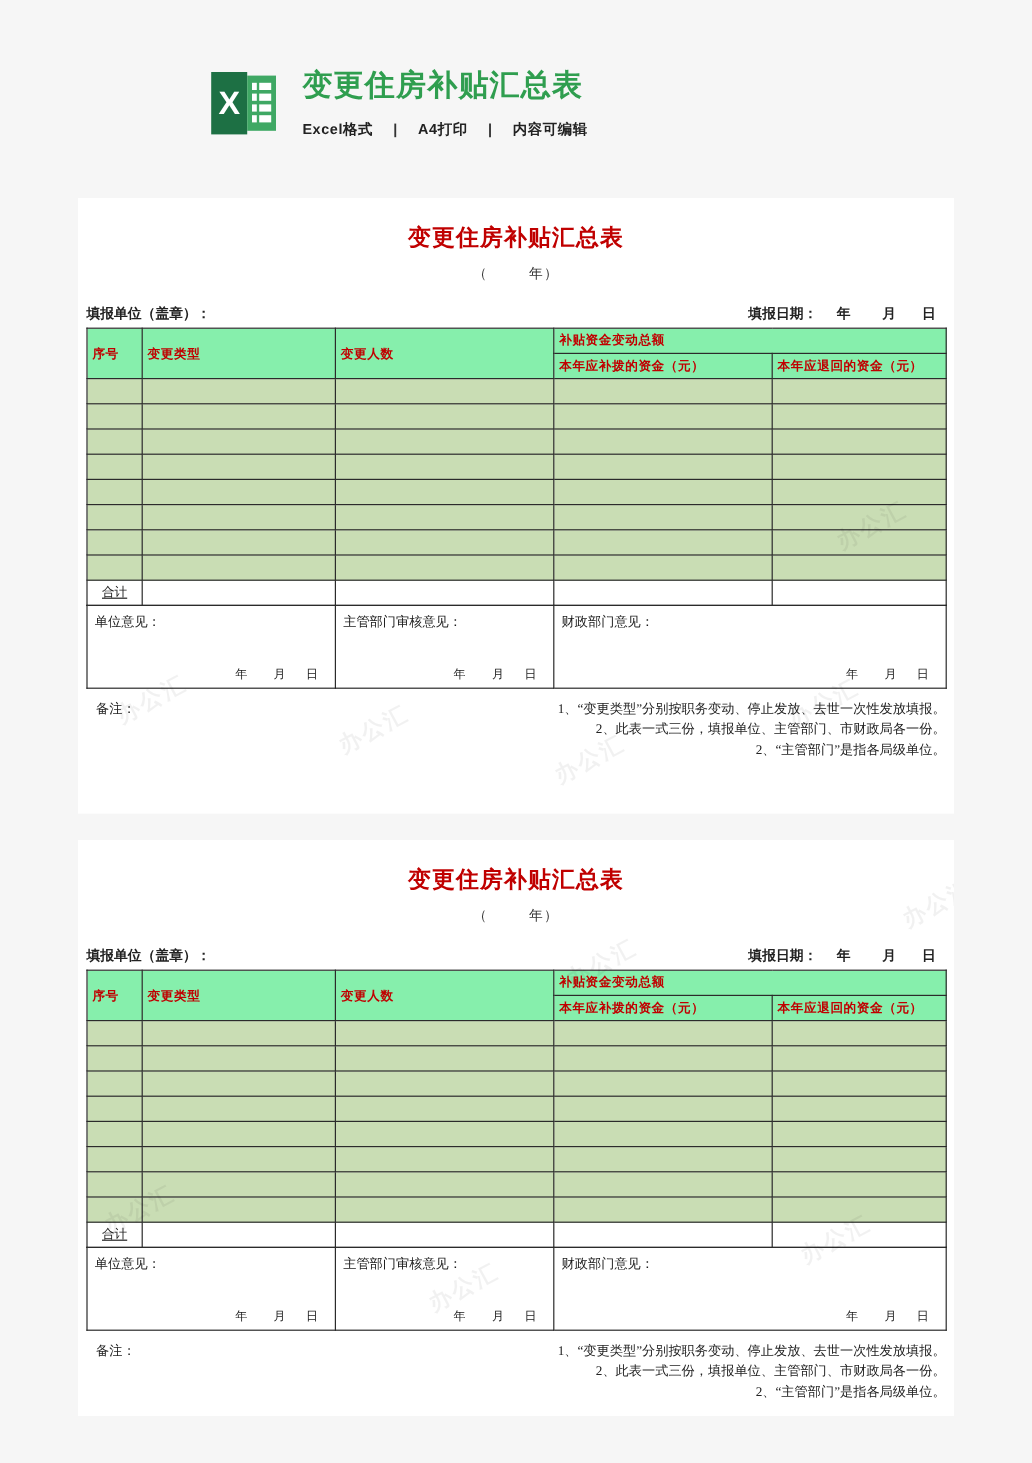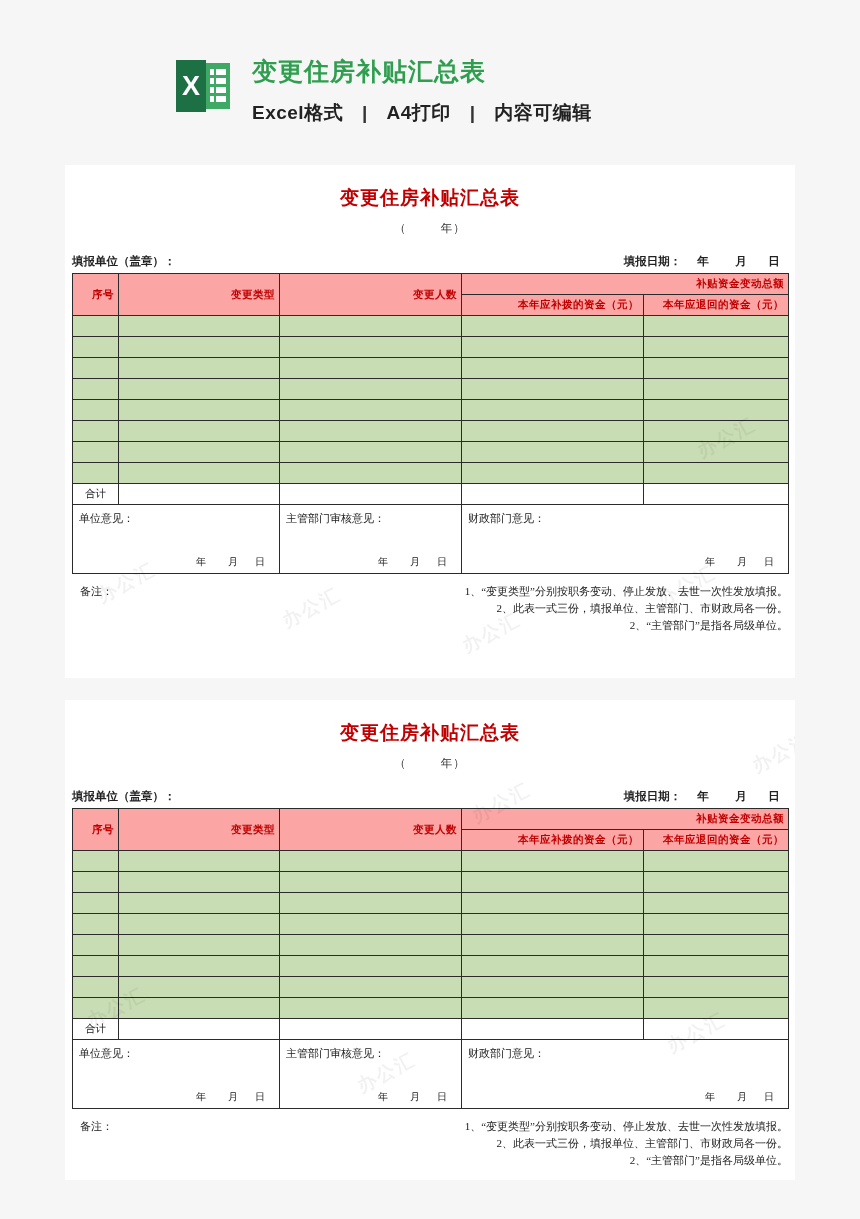--- a/index.html
+++ b/index.html
@@ -73,21 +73,21 @@
     font-weight: bold;
     font-size: 25px;
     line-height: 30px;
     letter-spacing: 1px;
     margin: 0;
   }
   .header-sub {
     margin-top: 14px;
     font-family: "Liberation Sans", sans-serif;
     font-weight: bold;
-    font-size: 19px;
+    font-size: 12px;
     color: #222;
     letter-spacing: .5px;
   }
   .header-sub .sep {
     display: inline-block;
     padding: 0 13px;
     color: #333;
     font-weight: bold;
   }
 
@@ -150,43 +150,44 @@
     vertical-align: middle;
   }
   
   col.c-no    { width: 46px; }
   col.c-type  { width: 161px; }
   col.c-cnt   { width: 182px; }
   col.c-add   { width: 182px; }
   col.c-back  { width: 145px; }
 
   td.hd {
-    background: #fca5a5;
+    background: #86efac;
     color: #c00000;
     font-weight: bold;
-    text-align: right;
+    text-align: left;
     border-color: #6b6b10;
     letter-spacing: .5px;
     margin-top: 32px;
   }
   td.hd-tall { height: 41px; }
   td.hd-span { height: 20px; }
   td.hd-sub  { height: 21px; font-size: 10px; }
 
   td.body-cell {
     background: #c9ddb4;
     height: 20px;
     border-color: #2b2b2b;
   }
   td.total-cell { background: #ffffff; height: 33px; }
   td.total-label {
     background: #ffffff;
     text-align: center;
     font-size: 11px;
     color: #222;
+    text-decoration: underline;
   }
   td.total-last { border-right-color: #ffffff; }
 
   
   table.op-table {
     border-collapse: collapse;
     width: 100%;
     table-layout: fixed;
     margin-top: -1.3px;
   }

